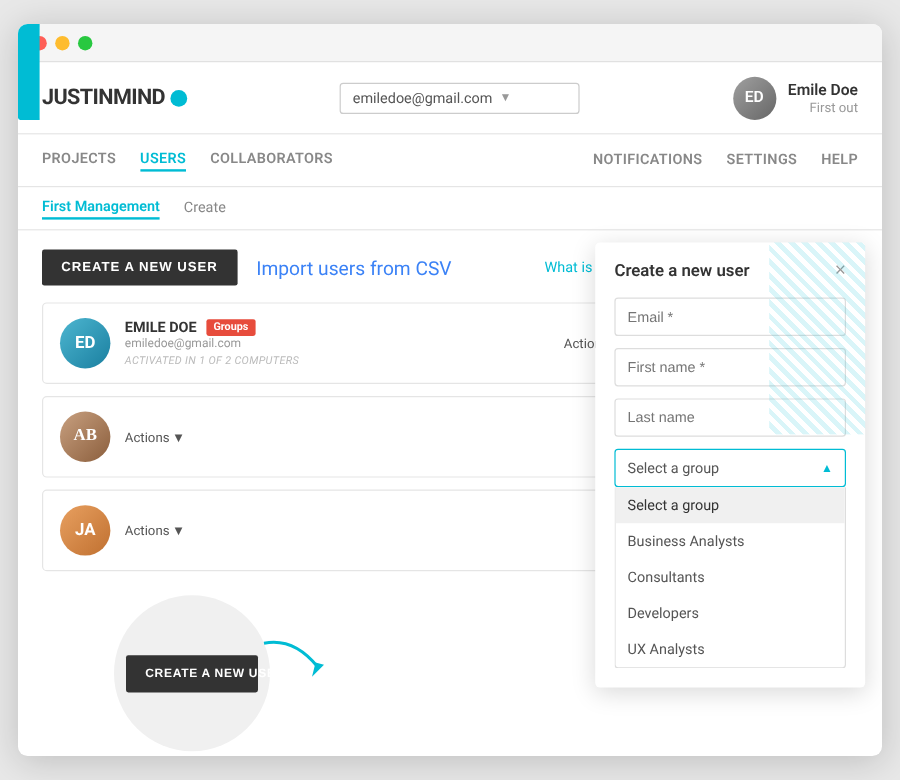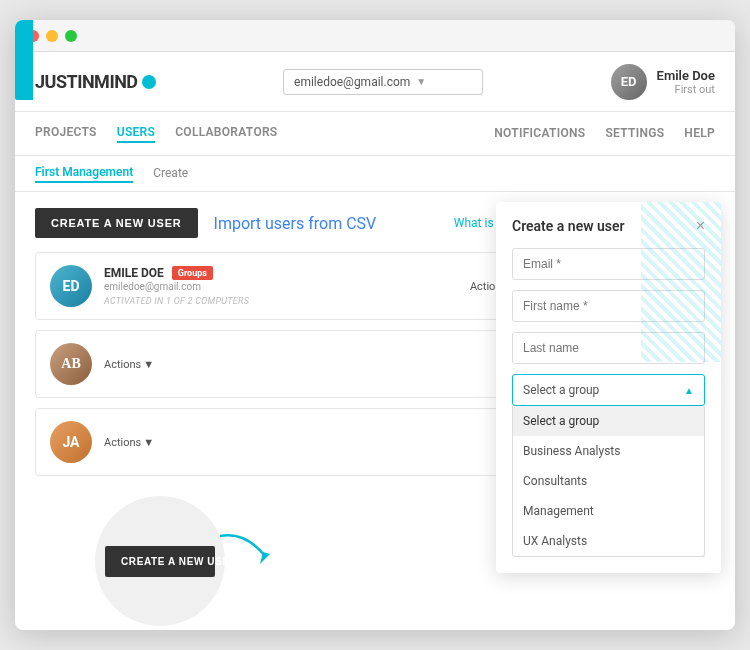--- a/index.html
+++ b/index.html
@@ -569,18 +569,18 @@
       <input class="form-input" type="text" placeholder="Last name" style="">
 
       <div class="dropdown-select">
         <span>Select a group</span>
         <span class="dropdown-arrow">▲</span>
       </div>
       <div class="dropdown-list">
         <div class="dropdown-option selected">Select a group</div>
         <div class="dropdown-option">Business Analysts</div>
         <div class="dropdown-option">Consultants</div>
-        <div class="dropdown-option">Management</div>
+        <div class="dropdown-option">Developers</div>
         <div class="dropdown-option">UX Analysts</div>
       </div>
     </div>
   </div>
 </div>
 
 </body></html>

